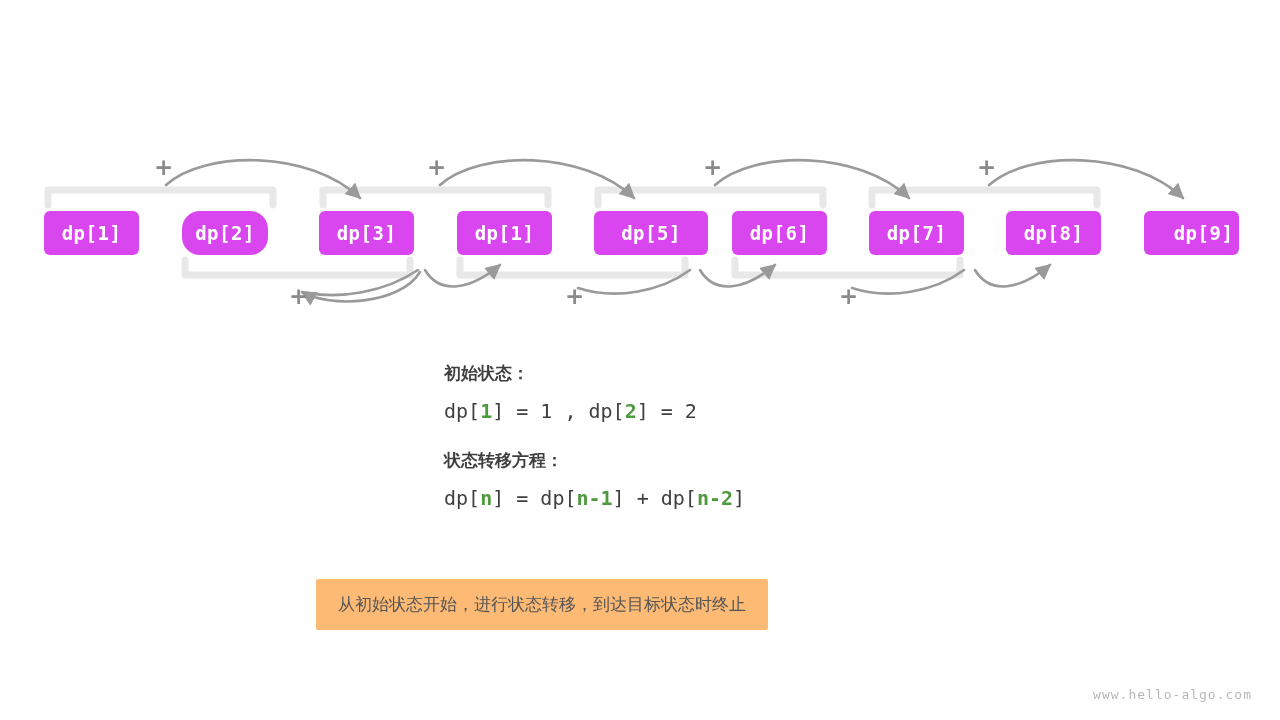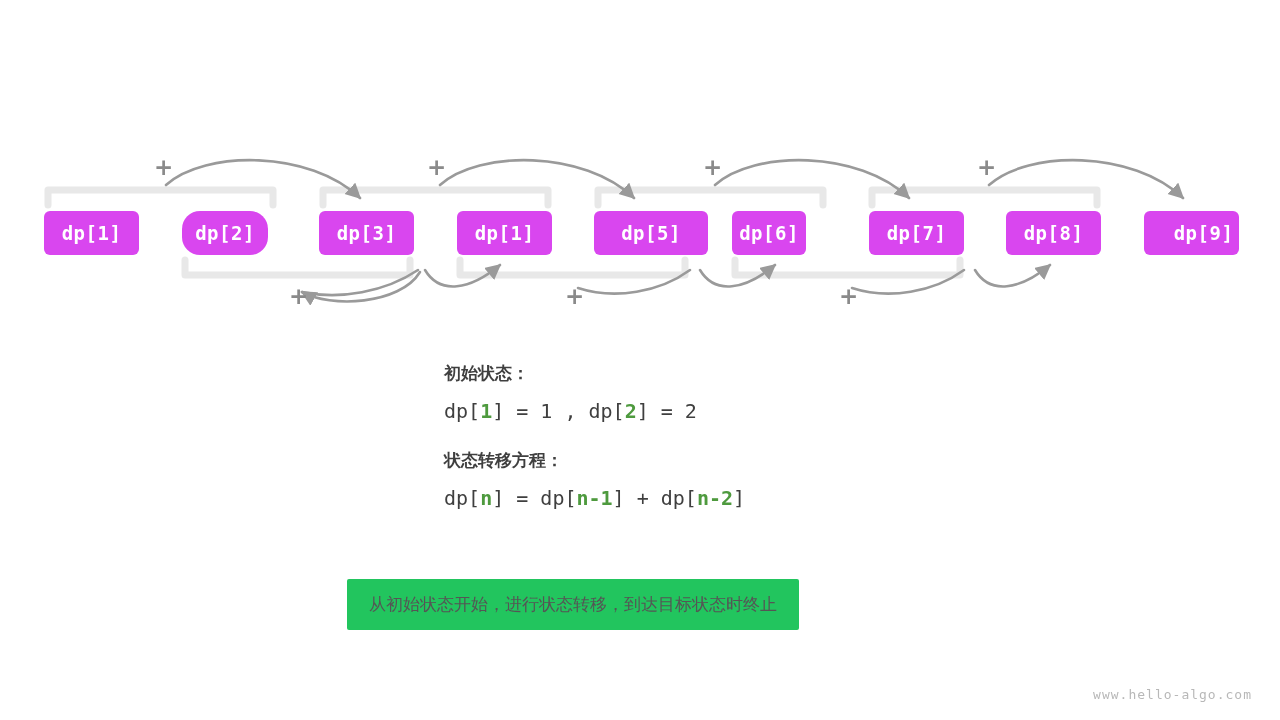--- a/index.html
+++ b/index.html
@@ -81,23 +81,23 @@
     color: #3f3f3f;
     margin-bottom: 26px;
     white-space: pre;
   }
   .formula-line .hl {
     color: #4e9a3e;
     font-weight: bold;
   }
   .note-box {
     position: absolute;
-    left: 347px;
+    left: 316px;
     top: 579px;
-    background: #22c55e;
+    background: #fdba74;
     color: #555555;
     font-family: "DejaVu Sans", sans-serif;
     font-size: 17px;
     padding: 14px 22px;
     border-radius: 2px;
     white-space: nowrap;
   }
   .watermark {
     position: absolute;
     right: 28px;
@@ -151,21 +151,21 @@
       <path d="M302,292 C340,300 385,292 418,270"></path>
     </g>
   </svg>
 
   <div class="cells-layer">
     <div class="dp-cell" style="left:44px;  top:211px; width:95px;">dp[1]</div>
     <div class="dp-cell" style="left:182px; top:211px; width:86px;border-radius:18px;">dp[2]</div>
     <div class="dp-cell" style="left:319px; top:211px; width:95px;">dp[3]</div>
     <div class="dp-cell" style="left:457px; top:211px; width:95px;">dp[1]</div>
     <div class="dp-cell" style="left:594px; top:211px; width:114px;">dp[5]</div>
-    <div class="dp-cell" style="left:732px; top:211px; width:74px;">dp[6]</div>
+    <div class="dp-cell" style="left:732px; top:211px; width:95px;">dp[6]</div>
     <div class="dp-cell" style="left:869px; top:211px; width:95px;">dp[7]</div>
     <div class="dp-cell" style="left:1006px;top:211px; width:95px;">dp[8]</div>
     <div class="dp-cell" style="left:1144px;top:211px; width:95px;padding-left:24px;">dp[9]</div>
 
     <span class="plus-sign" style="left:154px; top:156px;">+</span>
     <span class="plus-sign" style="left:427px; top:156px;">+</span>
     <span class="plus-sign" style="left:703px; top:156px;">+</span>
     <span class="plus-sign" style="left:977px; top:156px;">+</span>
     <span class="plus-sign" style="left:289px; top:285px;">+</span>
     <span class="plus-sign" style="left:565px; top:285px;">+</span>

